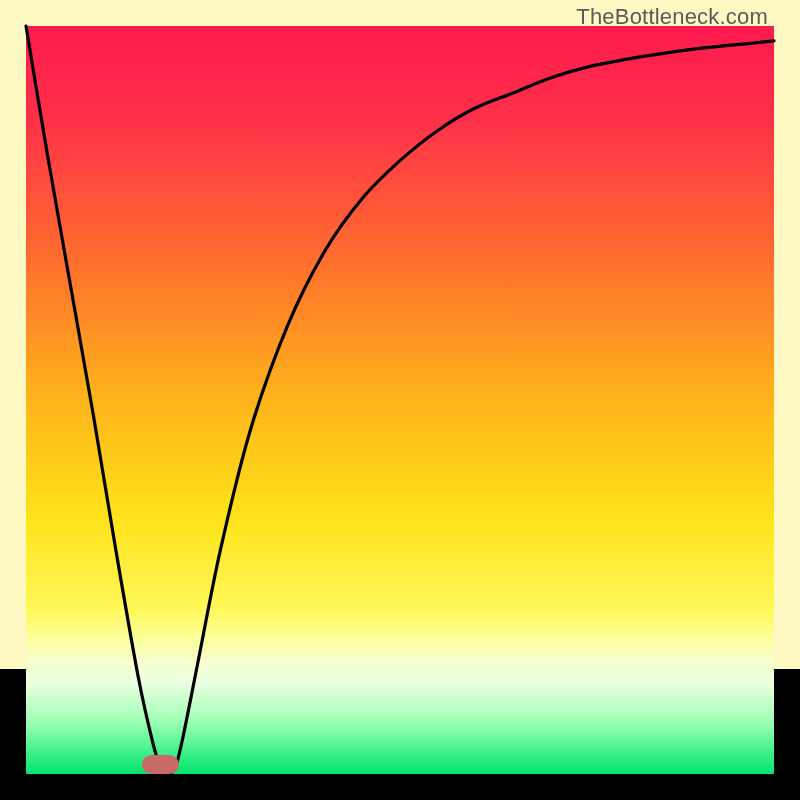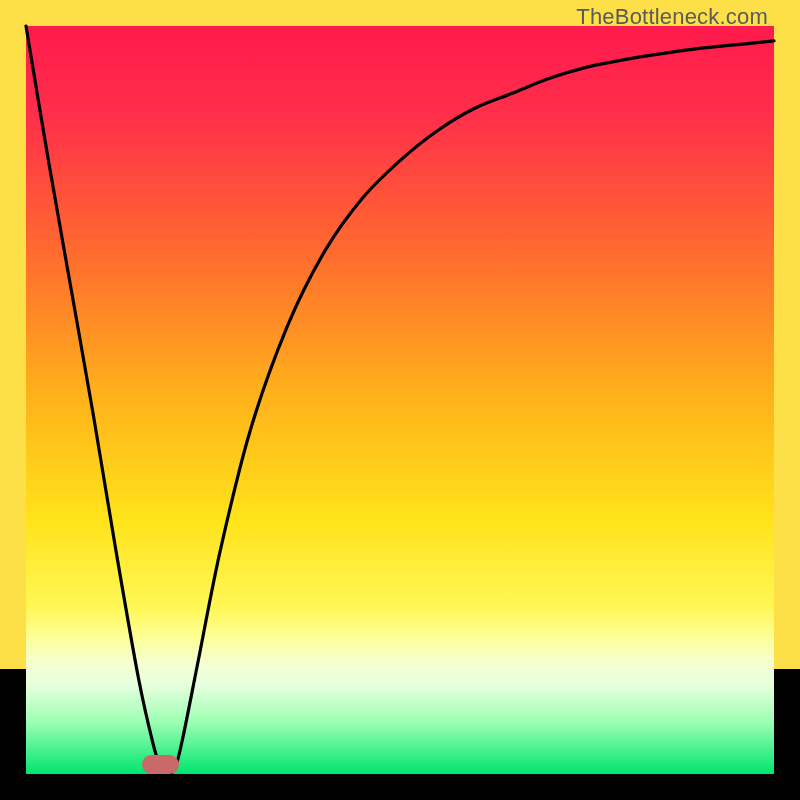--- a/index.html
+++ b/index.html
@@ -9,21 +9,21 @@
     height: 800px;
     background: #000;
     overflow: hidden;
   }
   .chart-frame {
     position: absolute;
     left: 0;
     top: 0;
     width: 800px;
     height: 669px;
-    background: #fde047;
+    background: #fef9c3;
   }
   .plot-area {
     position: absolute;
     left: 26px;
     top: 26px;
     width: 748px;
     height: 748px;
   }
   .gradient-bg {
     position: absolute;

